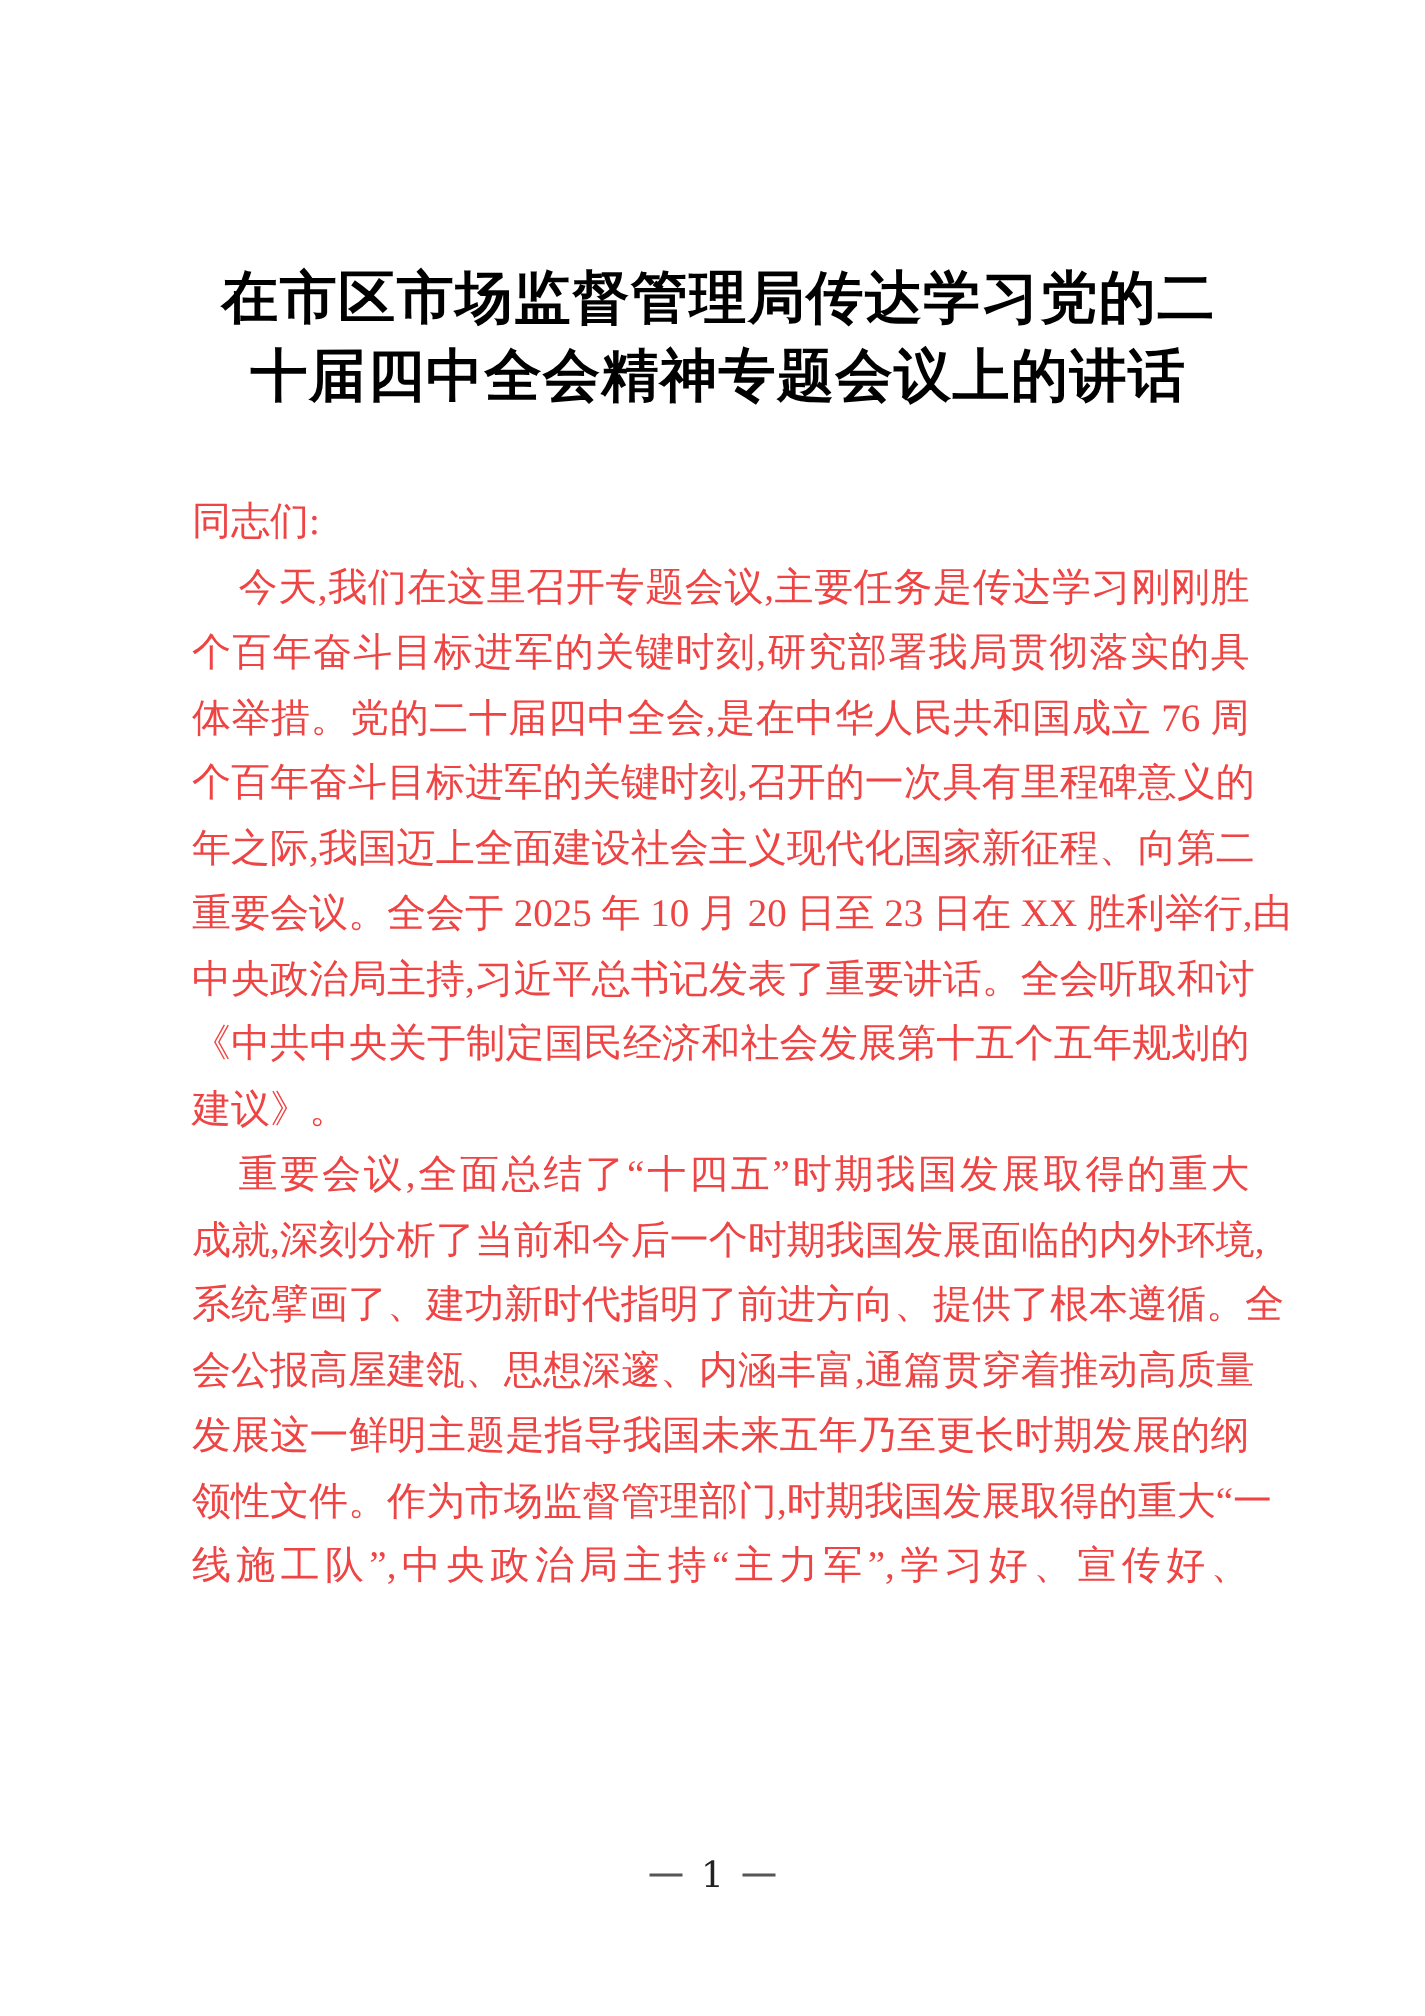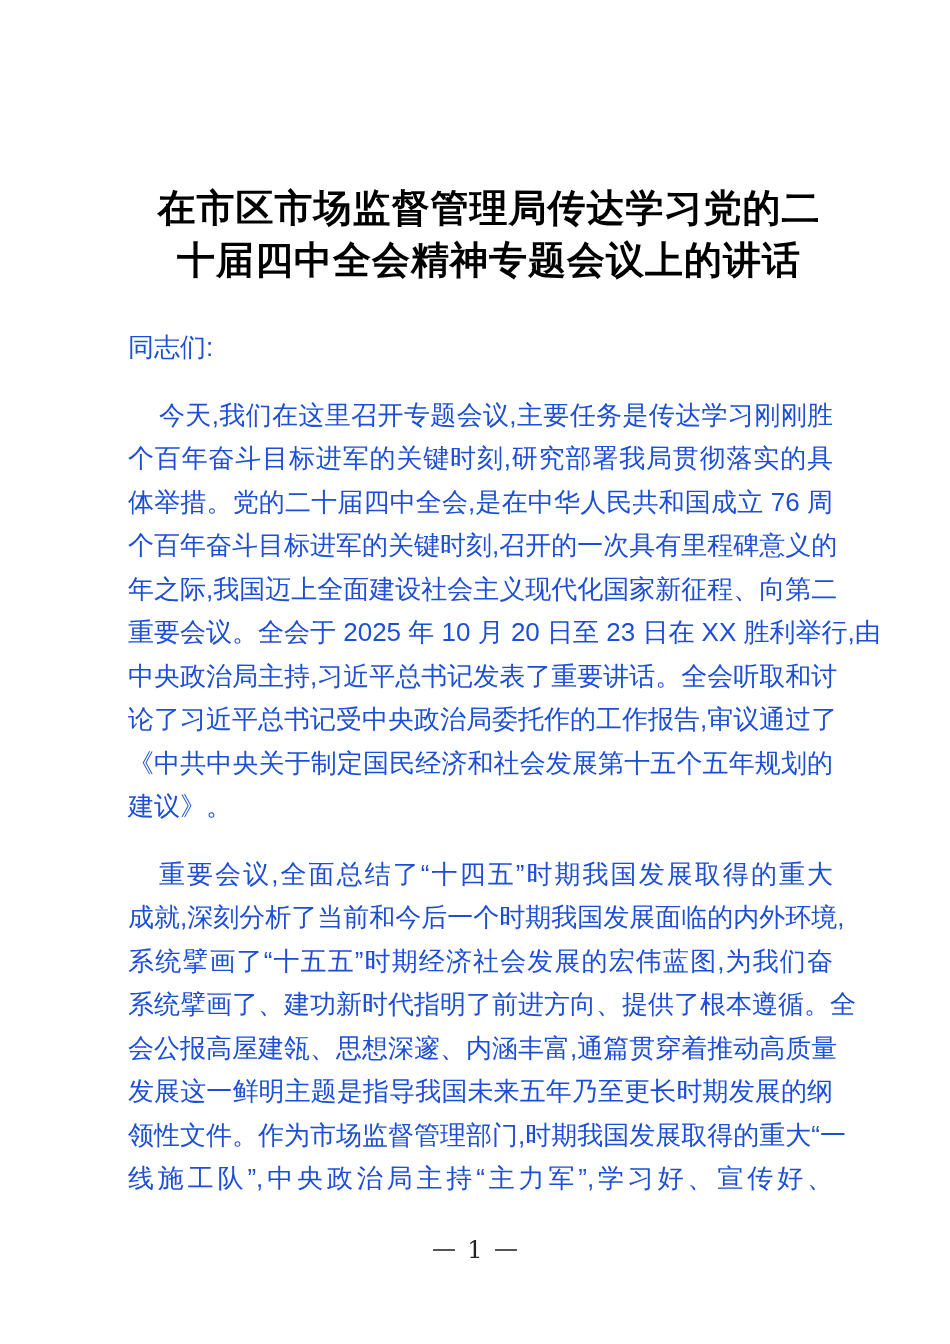--- a/index.html
+++ b/index.html
@@ -37,38 +37,37 @@
     }
     .title .line {
       display: block;
       white-space: nowrap;
     }
     .body {
       position: absolute;
       left: 128px;
       top: 326px;
       width: 705px;
-      font-family: Liberation Sans, sans-serif;
+      font-family: Liberation Serif, serif;
       font-size: 26px;
       line-height: 43.5px;
-      color: #1d4ed8;
+      color: #ef4444;
     }
     .body .line {
       display: block;
       white-space: nowrap;
       text-align: justify;
       text-align-last: justify;
       height: 43.5px;
     }
     .body .line.last {
       text-align-last: left;
     }
     .body .line.indent {
       padding-left: 31px;
-      margin-top: 24px;
     }
     .footer {
       position: absolute;
       left: 0;
       width: 950px;
       top: 1236px;
       text-align: center;
       font-family: "DejaVu Serif", "Liberation Serif", serif;
       font-size: 24px;
       color: #222;
@@ -82,45 +81,43 @@
       width: 22px;
       height: 2px;
       background: #555;
     }
   </style>
 </head>
 <body>
 
 <div class="page">
 
-  <h1 class="title" style="margin:14px;">
+  <h1 class="title" style="margin:4px;">
     <span class="line">在市区市场监督管理局传达学习党的二</span>
     <span class="line">十届四中全会精神专题会议上的讲话</span>
   </h1>
 
   <div class="body">
     <span class="line last">同志们:</span>
 
     <div>
       <span class="line indent">今天,我们在这里召开专题会议,主要任务是传达学习刚刚胜</span>
       <span class="line">个百年奋斗目标进军的关键时刻,研究部署我局贯彻落实的具</span>
       <span class="line">体举措。党的二十届四中全会,是在中华人民共和国成立 76 周</span>
       <span class="line">个百年奋斗目标进军的关键时刻,召开的一次具有里程碑意义的</span>
       <span class="line">年之际,我国迈上全面建设社会主义现代化国家新征程、向第二</span>
       <span class="line">重要会议。全会于 2025 年 10 月 20 日至 23 日在 XX 胜利举行,由</span>
       <span class="line">中央政治局主持,习近平总书记发表了重要讲话。全会听取和讨</span>
-      <span class="line">论了习近平总书记受中央政治局委托作的工作报告,审议通过了</span>
       <span class="line">《中共中央关于制定国民经济和社会发展第十五个五年规划的</span>
       <span class="line last">建议》。</span>
     </div>
 
     <div>
       <span class="line indent">重要会议,全面总结了“十四五”时期我国发展取得的重大</span>
       <span class="line">成就,深刻分析了当前和今后一个时期我国发展面临的内外环境,</span>
-      <span class="line">系统擘画了“十五五”时期经济社会发展的宏伟蓝图,为我们奋</span>
       <span class="line">系统擘画了、建功新时代指明了前进方向、提供了根本遵循。全</span>
       <span class="line">会公报高屋建瓴、思想深邃、内涵丰富,通篇贯穿着推动高质量</span>
       <span class="line">发展这一鲜明主题是指导我国未来五年乃至更长时期发展的纲</span>
       <span class="line">领性文件。作为市场监督管理部门,时期我国发展取得的重大“一</span>
       <span class="line">线施工队”,中央政治局主持“主力军”,学习好、宣传好、</span>
     </div>
   </div>
 
   <div class="footer">
     <span class="dash"></span>

